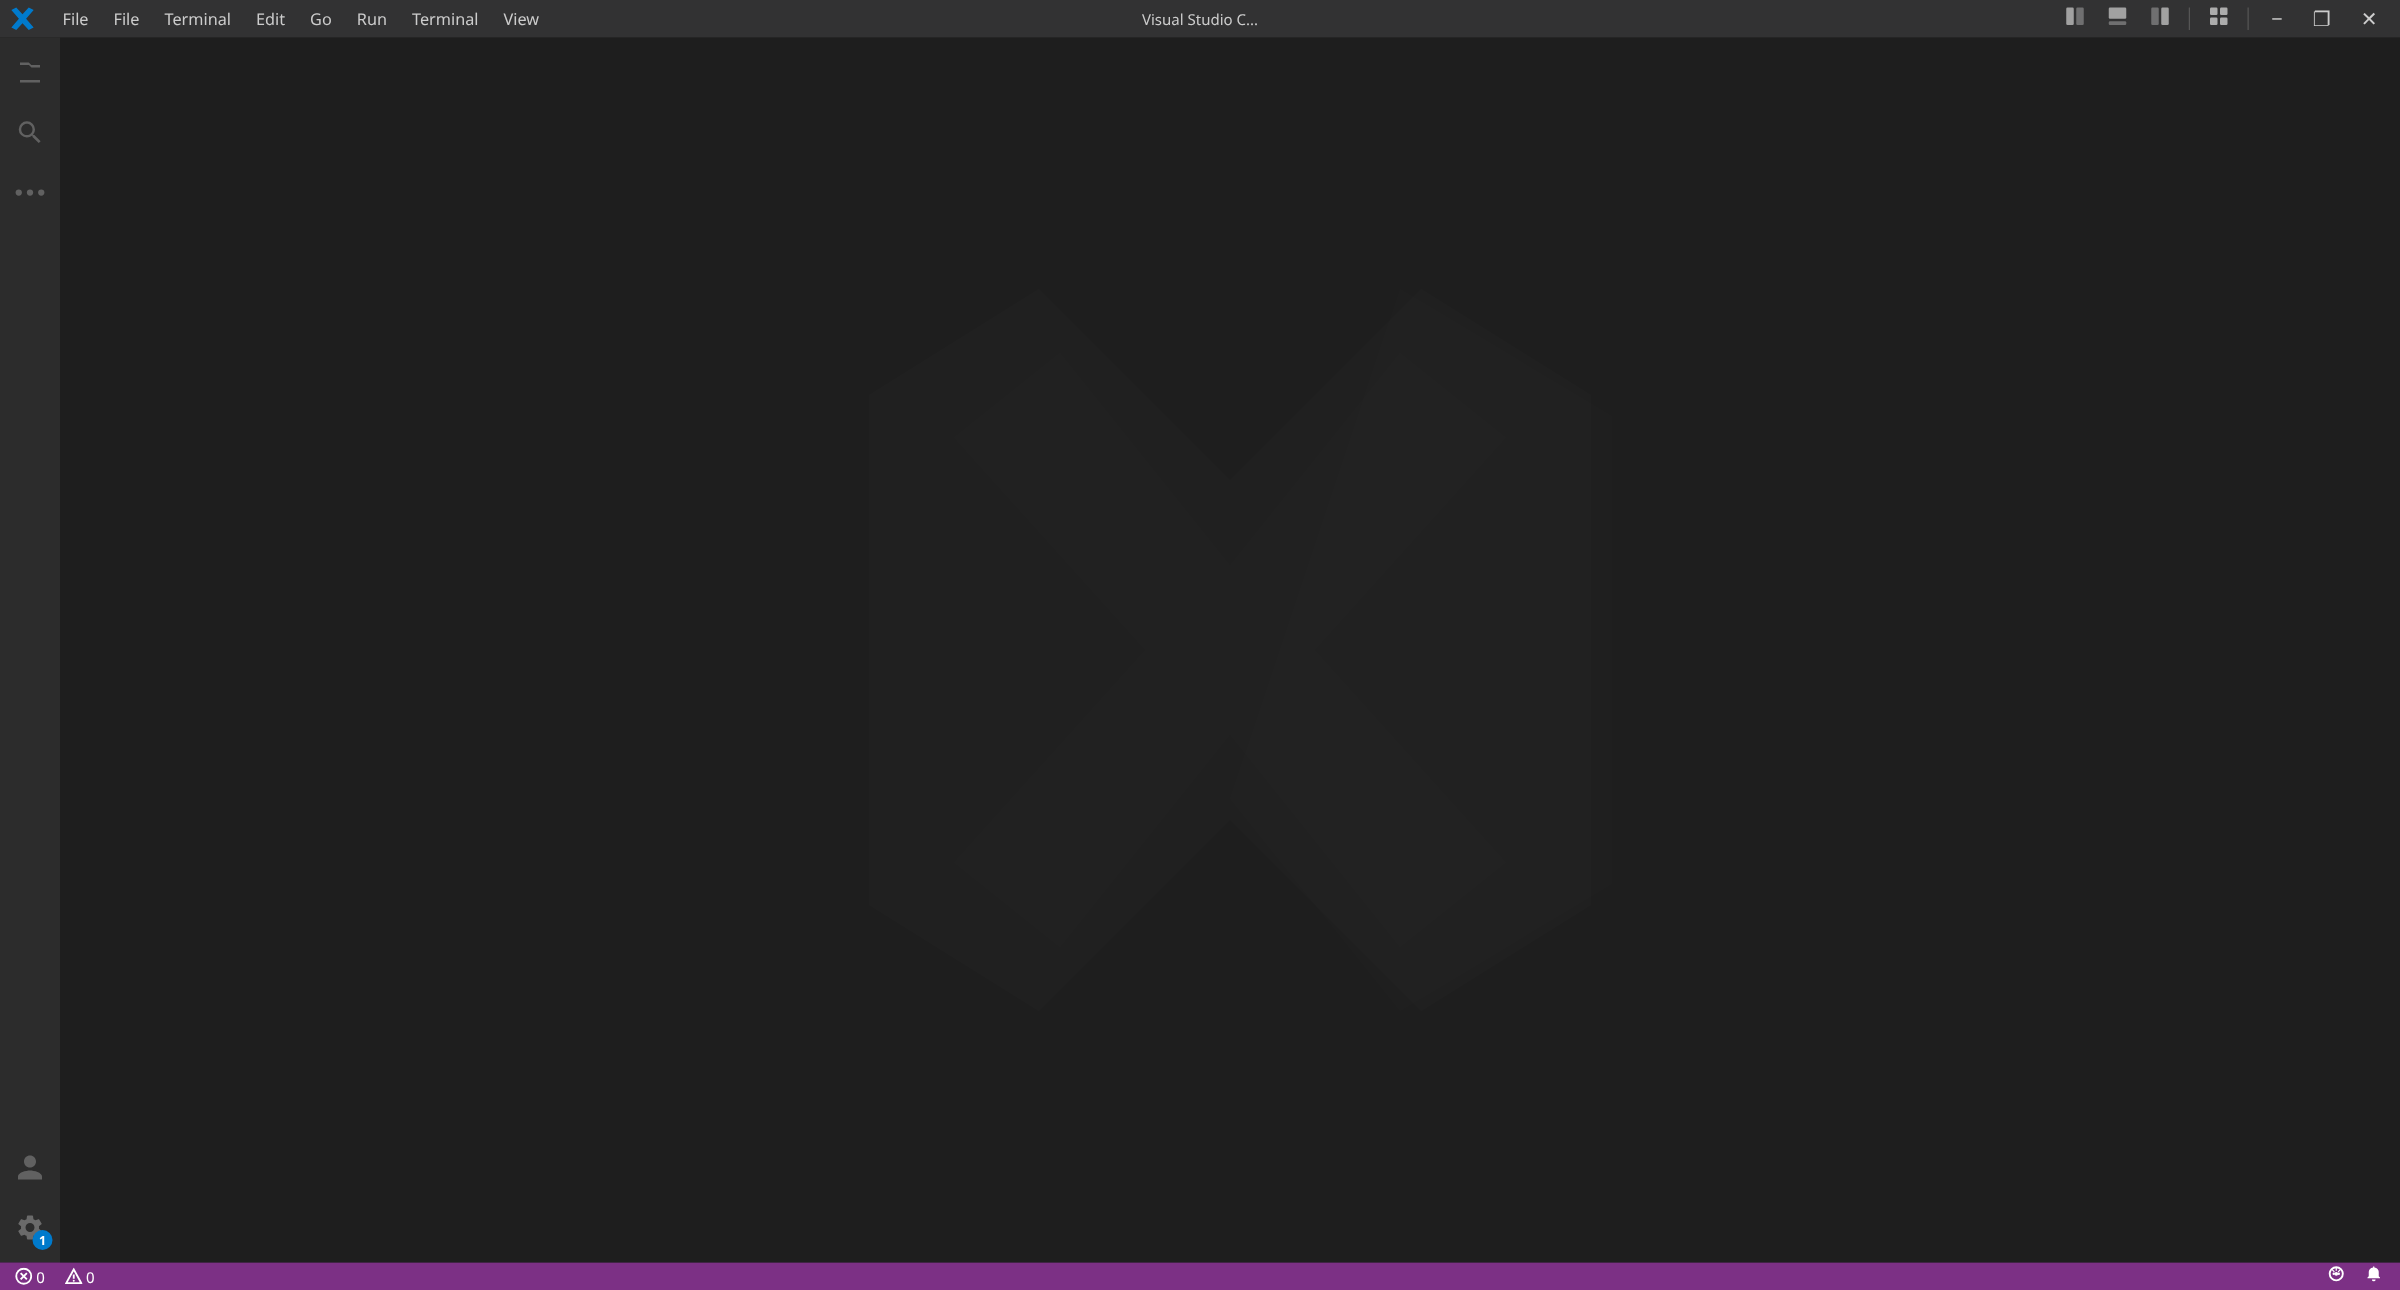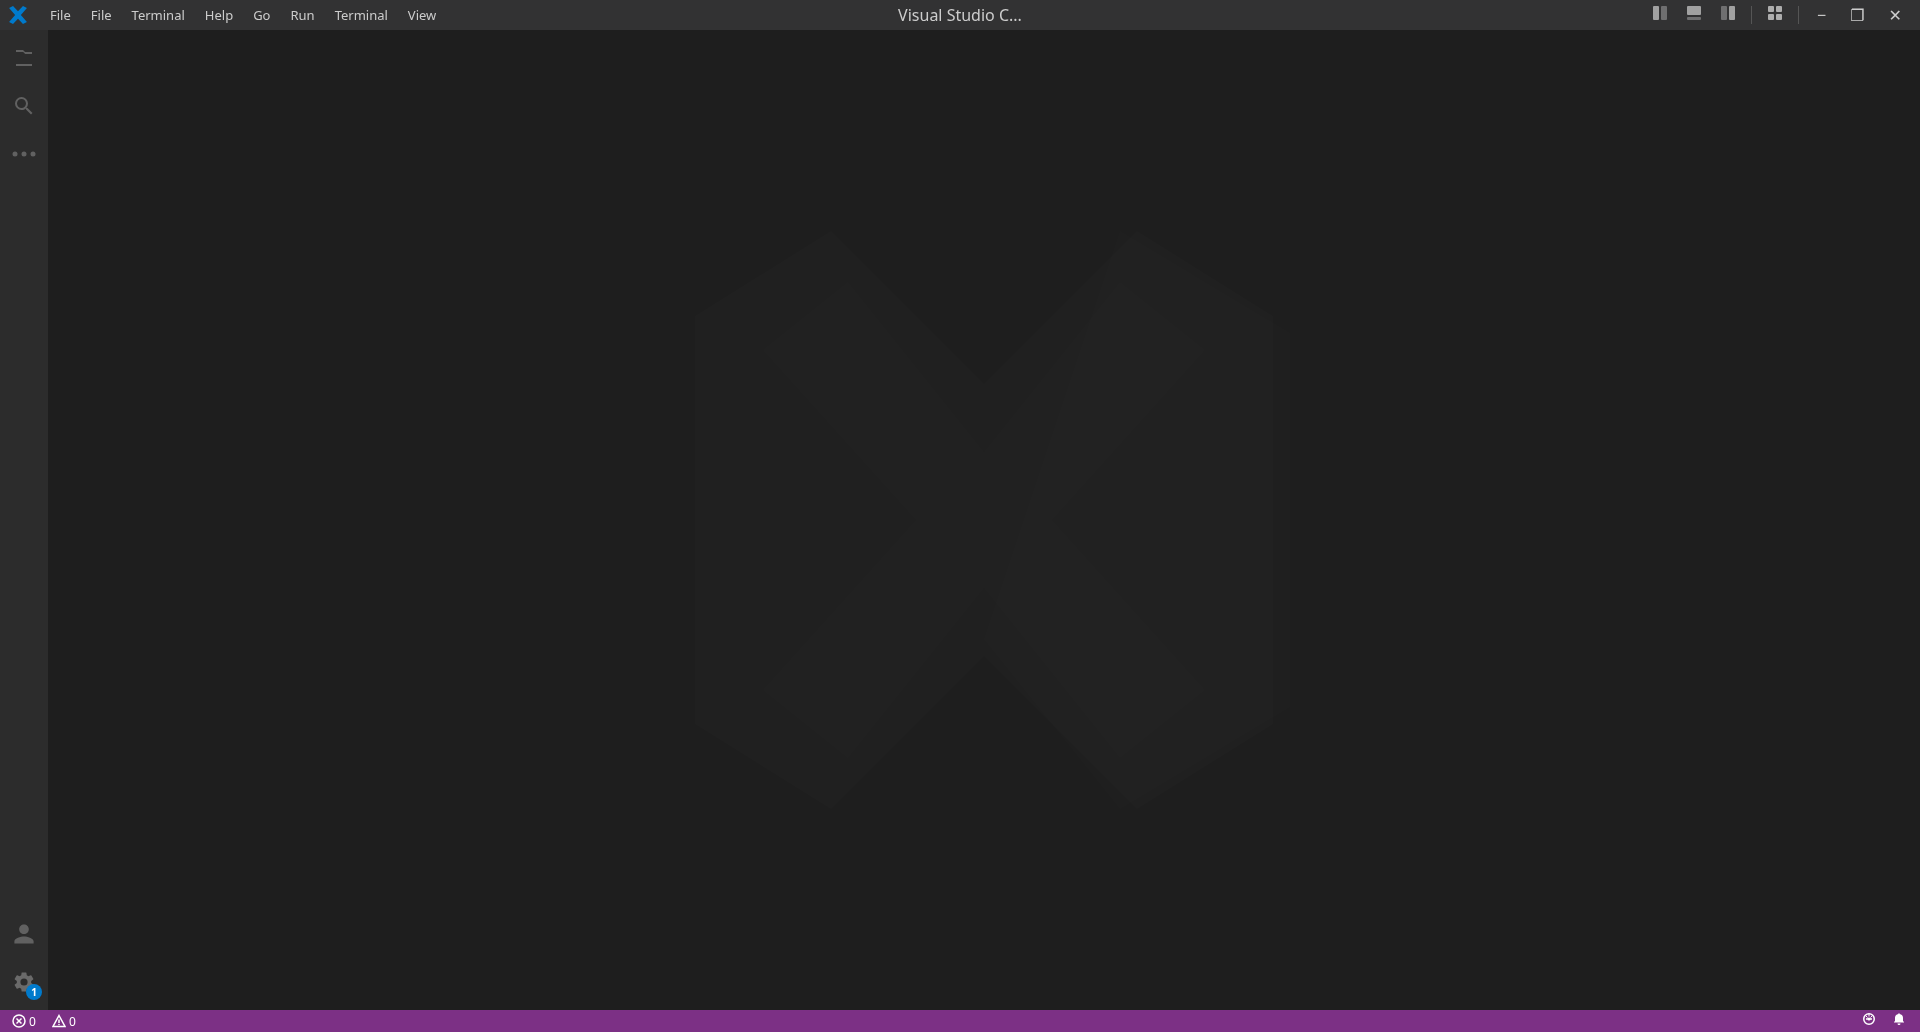--- a/index.html
+++ b/index.html
@@ -40,21 +40,21 @@
       padding: 4px 10px;
       cursor: pointer;
       border-radius: 3px;
       white-space: nowrap;
     }
     .title-center {
       position: absolute;
       left: 50%;
       transform: translateX(-50%);
       color: #cccccc;
-      font-size: 16px;
+      font-size: 12px;
       white-space: nowrap;
     }
     .window-controls {
       display: flex;
       align-items: center;
       gap: 4px;
       margin-left: auto;
     }
     .layout-icon {
       color: #cccccc;
@@ -191,21 +191,21 @@
 <div id="title-bar">
 
   <svg id="vscode-logo" viewBox="0 0 100 100" xmlns="http://www.w3.org/2000/svg">
     <path d="M74.9 5.4L50 31.6 25.1 5.4 5.4 15.2l30.2 34.8L5.4 84.8l19.7 9.8L50 68.4l24.9 26.2 19.7-9.8-30.2-34.8 30.2-34.8z" fill="#007acc"></path>
   </svg>
 
   <div class="menu-bar">
     <div class="menu-item">File</div>
     <div class="menu-item">File</div>
     <div class="menu-item">Terminal</div>
-    <div class="menu-item">Help</div>
+    <div class="menu-item">Edit</div>
     <div class="menu-item">Go</div>
     <div class="menu-item">Run</div>
     <div class="menu-item">Terminal</div>
     <div class="menu-item">View</div>
   </div>
 
   <div class="title-center">Visual Studio C...</div>
 
   <div class="window-controls">
 

